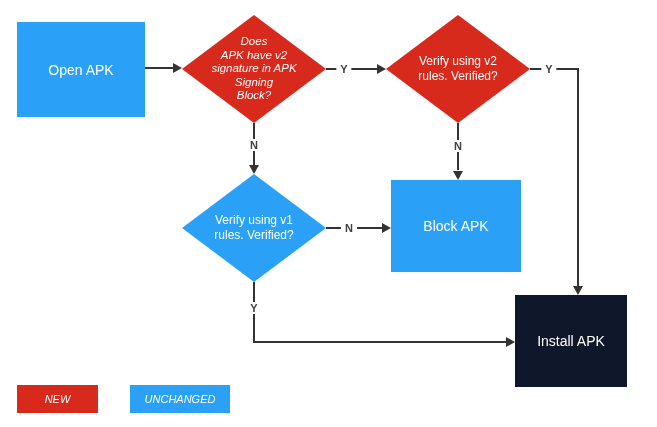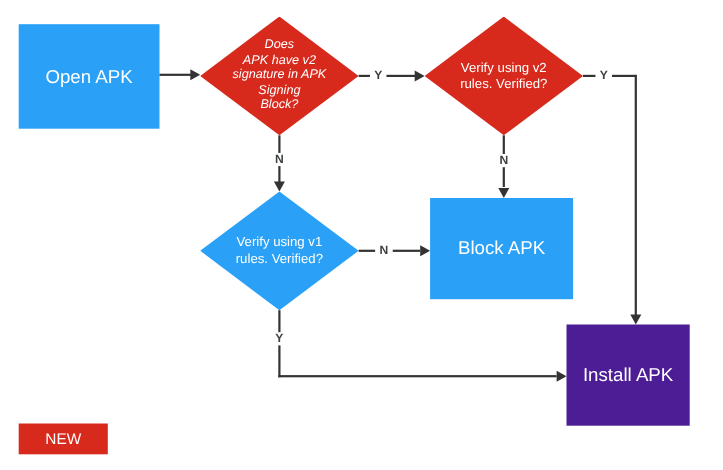--- a/index.html
+++ b/index.html
@@ -4,21 +4,21 @@
 <style>
   html,body{margin:0;padding:0;background:#ffffff;}
   .canvas{
     position:relative;width:657px;height:427px;background:#ffffff;
     font-family:"Liberation Sans", sans-serif;overflow:hidden;
   }
   .node{
     position:absolute;display:flex;align-items:center;justify-content:center;
     color:#ffffff;text-align:center;box-sizing:border-box;
   }
-  .rect{font-size:17px;}
+  .rect{font-size:14px;}
   .diamond{
     clip-path:polygon(50% 0,100% 50%,50% 100%,0 50%);
     white-space:pre-line;
   }
   .d-small{font-size:11.5px;line-height:13.5px;font-style:italic;}
   .d-two{font-size:12px;line-height:15px;}
   .fill-new{background:#d7291c;}
   .fill-unchanged{background:#2aa1f7;}
   .hline{position:absolute;height:2px;background:#333333;}
   .vline{position:absolute;width:2px;background:#333333;}
@@ -32,21 +32,21 @@
     border-left:5px solid transparent;border-right:5px solid transparent;
     border-top:9px solid #333333;
   }
   .edge-label{
     position:absolute;transform:translate(-50%,-50%);
     background:#ffffff;color:#3c4043;font-size:11px;font-weight:bold;
     padding:0 4px;line-height:12px;
   }
   .legend-box{
     position:absolute;display:flex;align-items:center;justify-content:center;
-    color:#ffffff;font-size:14px;
+    color:#ffffff;font-size:11px;font-style:italic;
   }
 </style>
 </head>
 <body>
 
 <div class="canvas">
 
   <div class="node rect fill-unchanged" style="left: 17px; top: 22px; width: 128px; height: 95px; background: rgb(42, 161, 247);">Open APK</div>
 
   <div class="node diamond d-small fill-new" style="left: 182px; top: 15px; width: 144px; height: 108px; background: rgb(215, 41, 28);">Does
@@ -56,21 +56,21 @@
 Block?</div>
 
   <div class="node diamond d-two fill-new" style="left: 386px; top: 15px; width: 144px; height: 108px; background: rgb(215, 41, 28);">Verify using v2
 rules. Verified?</div>
 
   <div class="node diamond d-two fill-unchanged" style="left: 182px; top: 174px; width: 144px; height: 108px; background: rgb(42, 161, 247);">Verify using v1
 rules. Verified?</div>
 
   <div class="node rect fill-unchanged" style="left: 391px; top: 180px; width: 130px; height: 92px; background: rgb(42, 161, 247);">Block APK</div>
 
-  <div class="node rect fill-unchanged" style="left: 515px; top: 295px; width: 112px; height: 92px; background: #4c1d95;">Install APK</div>
+  <div class="node rect fill-unchanged" style="left: 515px; top: 295px; width: 112px; height: 92px; background: #0f172a;">Install APK</div>
 
   <div class="hline" style="left:145px;top:67px;width:30px;"></div>
   <div class="arrow-right" style="left:173px;top:63px;"></div>
 
   <div class="hline" style="left:326px;top:68px;width:52px;"></div>
   <div class="arrow-right" style="left:377px;top:64px;"></div>
   <div class="edge-label" style="left:344px;top:69px;">Y</div>
 
   <div class="vline" style="left:253px;top:123px;height:47px;"></div>
   <div class="arrow-down" style="left:249px;top:165px;"></div>
@@ -88,14 +88,15 @@
   <div class="hline" style="left:326px;top:227px;width:56px;"></div>
   <div class="arrow-right" style="left:382px;top:223px;"></div>
   <div class="edge-label" style="left:349px;top:228px;">N</div>
 
   <div class="vline" style="left:253px;top:282px;height:61px;"></div>
   <div class="edge-label" style="left:254px;top:308px;">Y</div>
   <div class="hline" style="left:253px;top:341px;width:253px;"></div>
   <div class="arrow-right" style="left:506px;top:337px;"></div>
 
   <div class="legend-box fill-new" style="left: 17px; top: 385px; width: 81px; height: 28px; background: rgb(215, 41, 28);">NEW</div>
+  <div class="legend-box fill-unchanged" style="left: 130px; top: 385px; width: 100px; height: 28px; background: rgb(42, 161, 247);">UNCHANGED</div>
 
 </div>
 
 </body></html>

